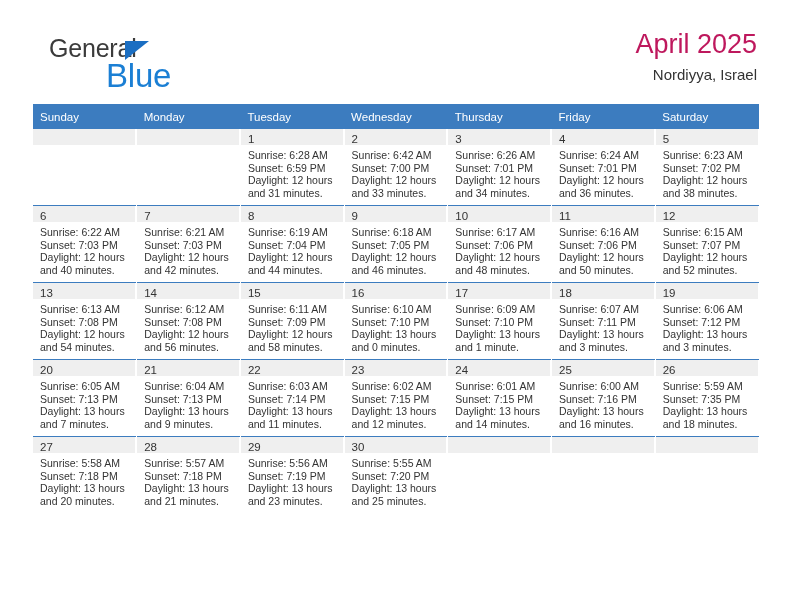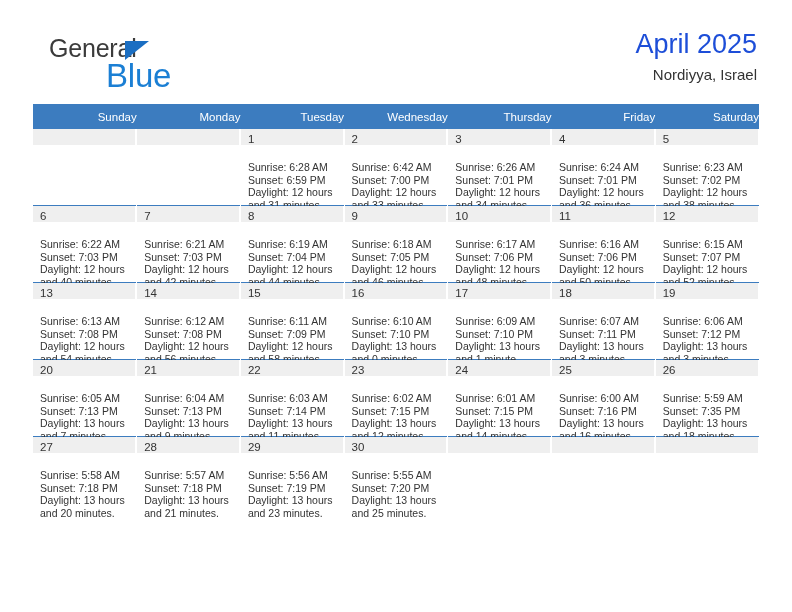--- a/index.html
+++ b/index.html
@@ -66,21 +66,21 @@
   }
 
   .title-block {
     position: absolute;
     right: 0;
     top: 0;
     text-align: right;
   }
   .cal-title {
     font-size: 27px;
-    color: #1d4ed8;
+    color: #be185d;
     line-height: 32px;
     white-space: nowrap;
   }
   .cal-subtitle {
     font-size: 15px;
     color: #333333;
     line-height: 20px;
     margin-top: 5px;
     white-space: nowrap;
   }
@@ -94,21 +94,21 @@
     border-collapse: collapse;
     table-layout: fixed;
   }
   .calendar col { width: 103.71px; }
 
   thead th {
     background: #3c7cbf;
     color: #ffffff;
     font-size: 11.5px;
     font-weight: normal;
-    text-align: right;
+    text-align: left;
     padding: 6px 0 6px 7px;
     height: 13px;
     border: none;
   }
 
   tbody td {
     vertical-align: top;
     padding: 0;
     border-left: 1px solid #ffffff;
     border-top: 1px solid #3c7cbf;
@@ -133,21 +133,21 @@
     font-size: 11.5px;
     color: #333333;
     line-height: 14px;
     box-sizing: border-box;
     border-right: 1px solid #ffffff;
   }
   .cell.empty .daynum-band {
     background: #efefef;
   }
   .details {
-    padding: 16px 5px 0 7px;
+    padding: 4px 5px 0 7px;
     font-size: 10.5px;
     line-height: 12.6px;
     color: #333333;
   }
   .details div { white-space: nowrap; }
 </style>
 </head>
 <body>
 
 <div class="page">

